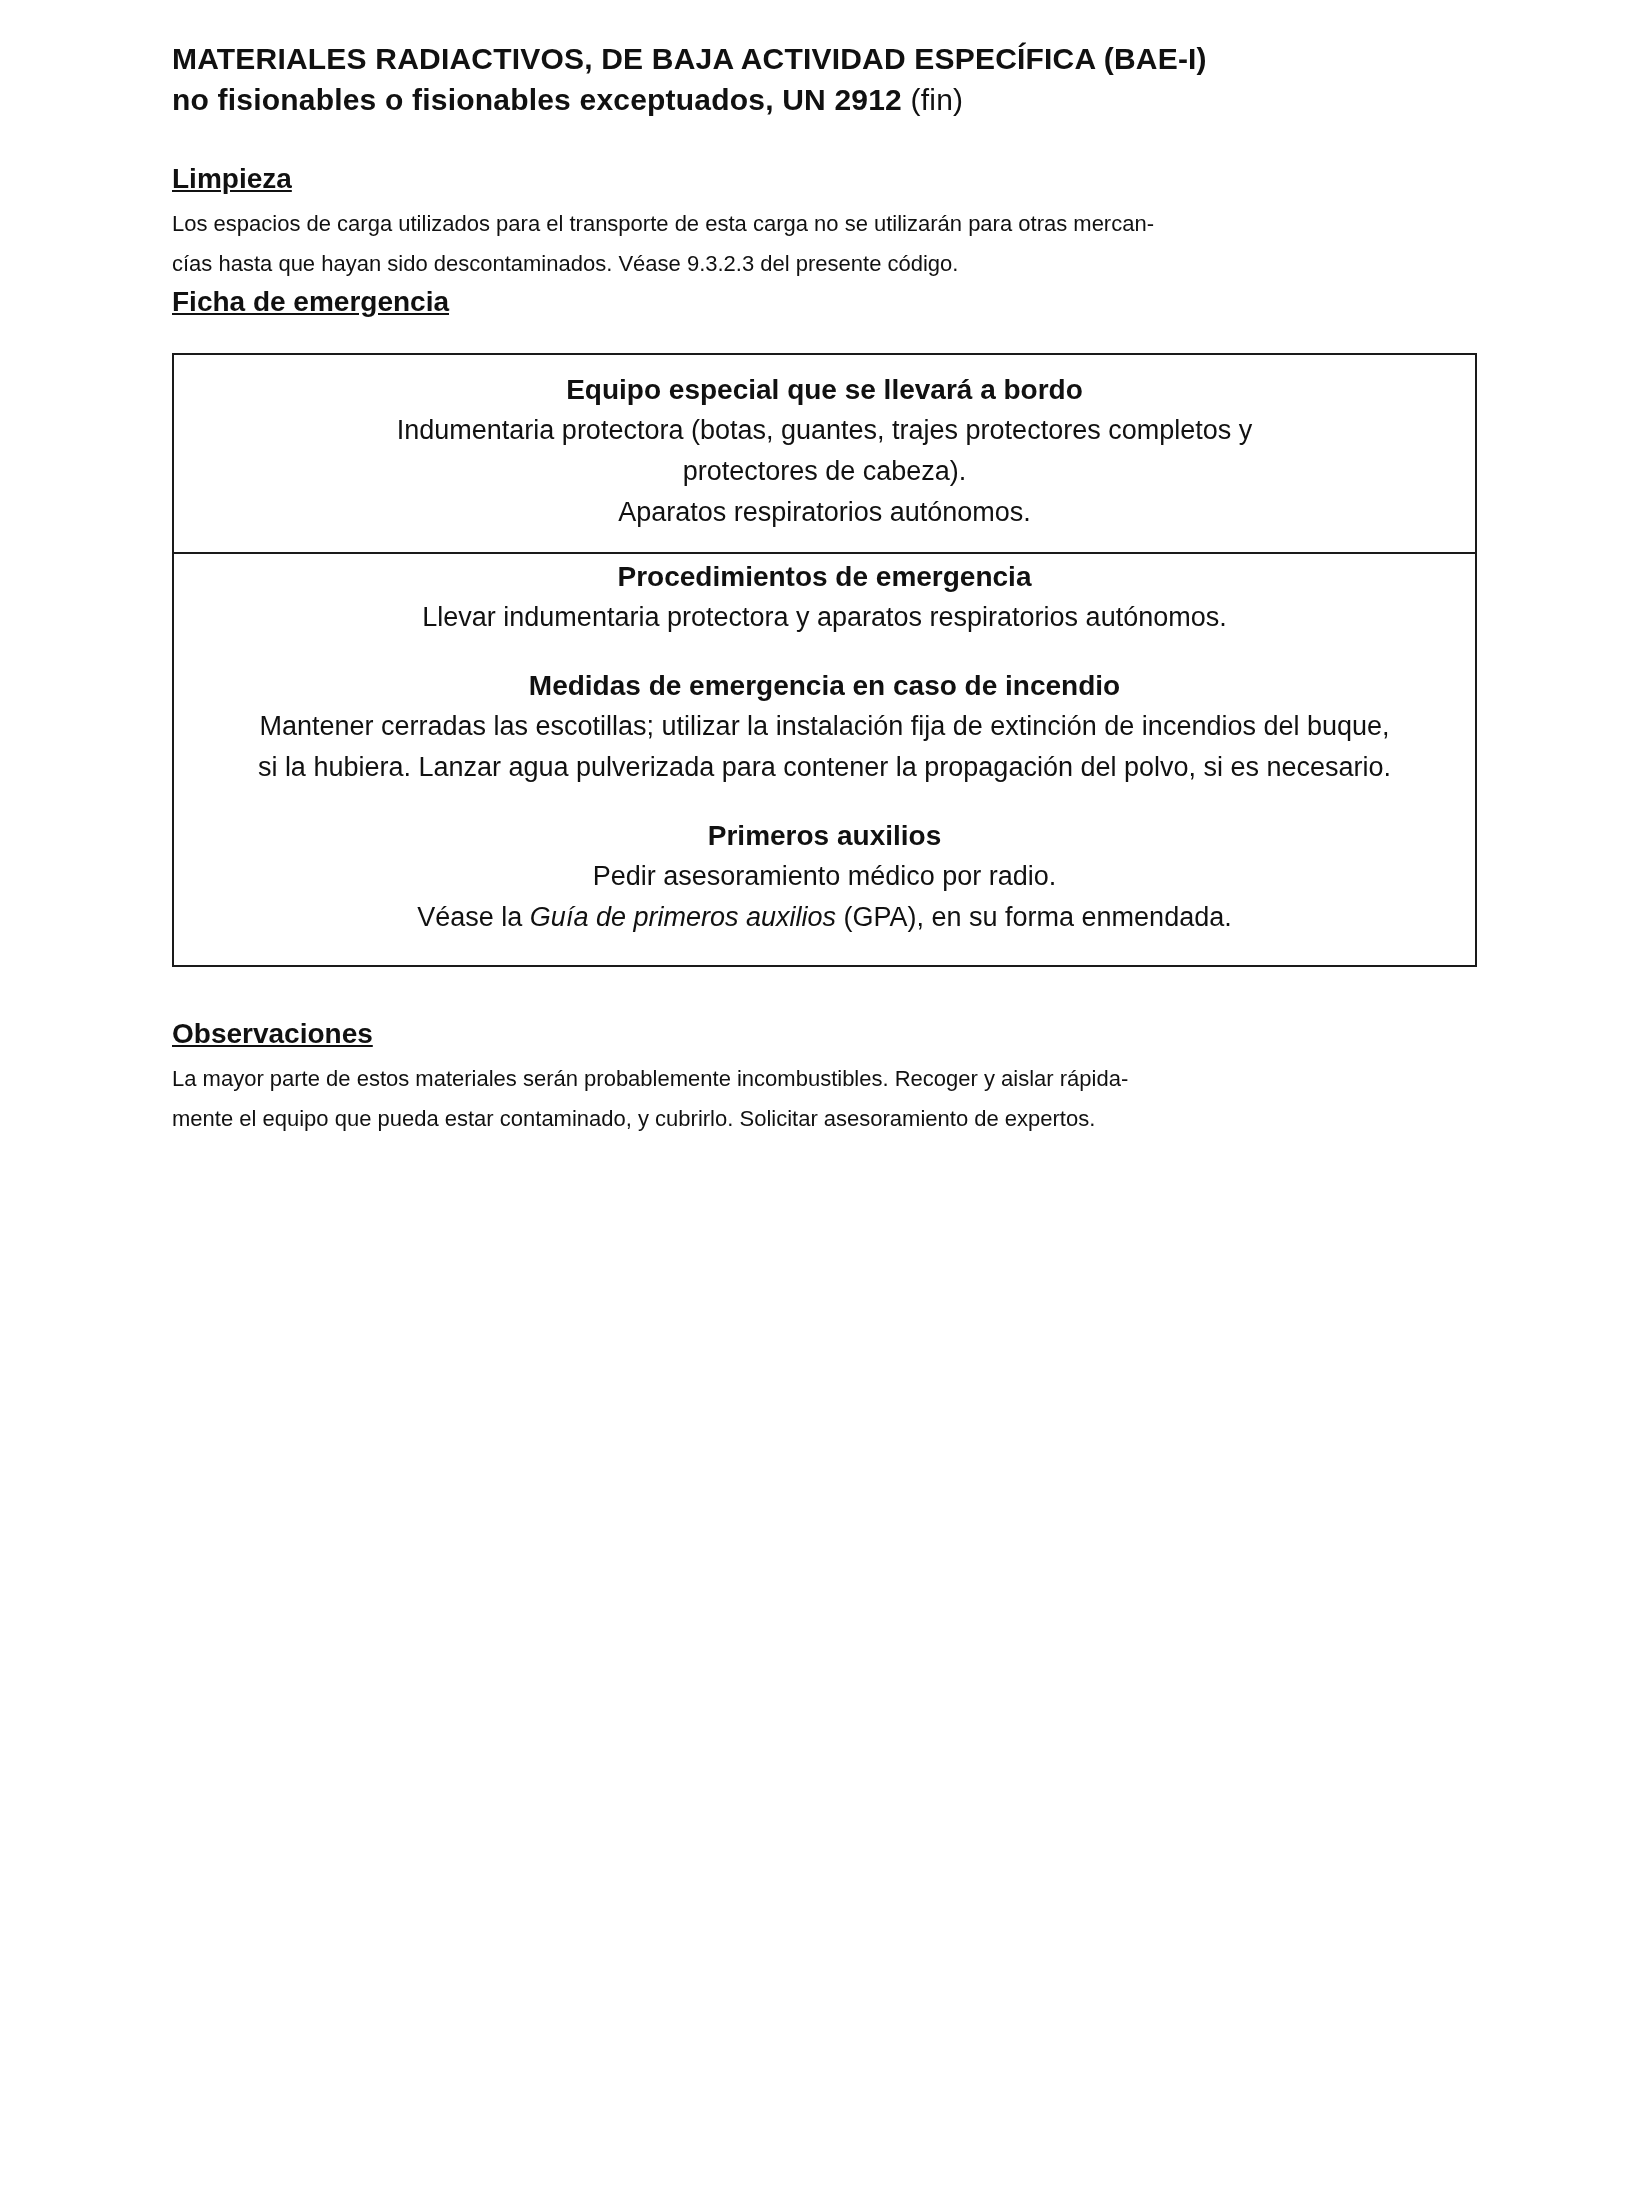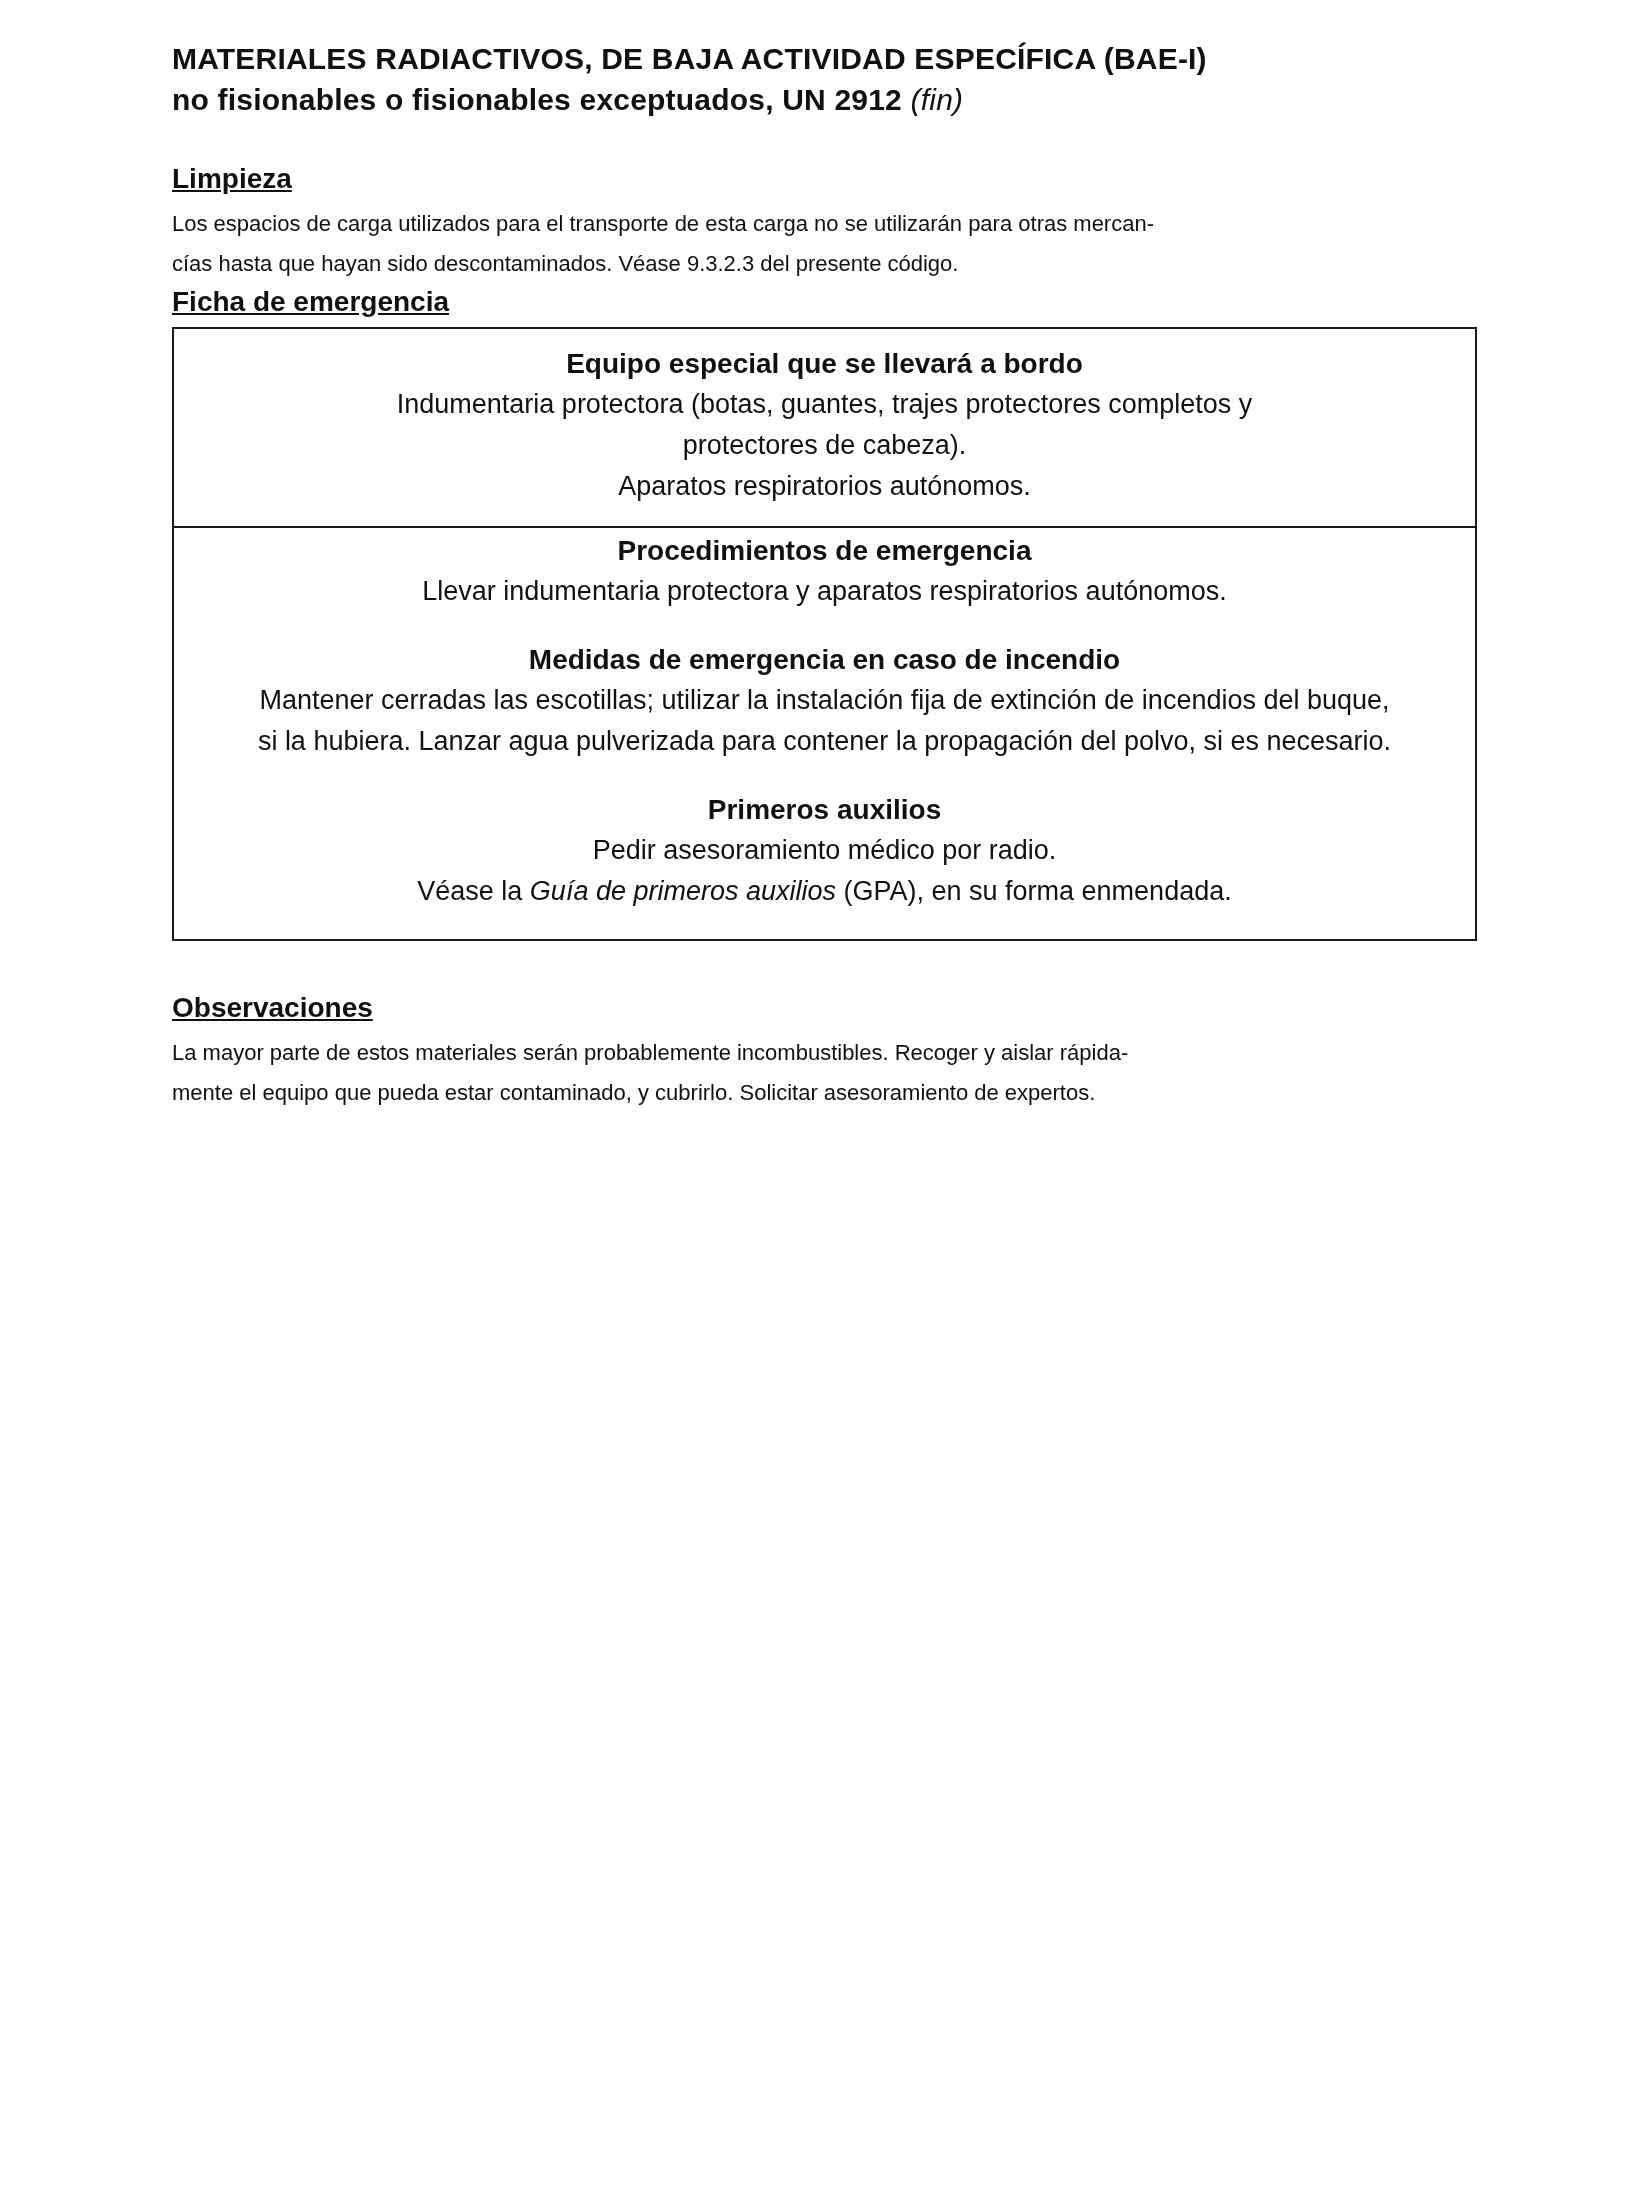--- a/index.html
+++ b/index.html
@@ -19,40 +19,39 @@
     overflow: hidden;
   }
   .doc-title {
     font-size: 30px;
     font-weight: 700;
     line-height: 41px;
     letter-spacing: 0.2px;
   }
   .doc-title .fin {
     font-weight: 400;
-    font-style: italic;
   }
   .section-heading {
     font-size: 28px;
     font-weight: 700;
     margin: 0 0 8px 0;
     line-height: 35px;
     text-decoration: underline;
   }
   .heading-limpieza { margin-top: 41px; }
   .heading-ficha { }
   .heading-observaciones { margin-top: 49px; }
   .body-par {
     font-size: 22px;
     line-height: 40px;
     white-space: pre-line;
   }
   .multiline { white-space: pre-line; }
   .emergency-box {
-    margin-top: 8px;
+    margin-top: 34px;
     border: 2.4px solid #1a1a1a;
     width: 100%;
     box-sizing: border-box;
   }
   .box-cell {
     text-align: center;
     font-size: 27px;
     line-height: 41px;
     padding: 14.3px 32px 19px 32px;
   }

